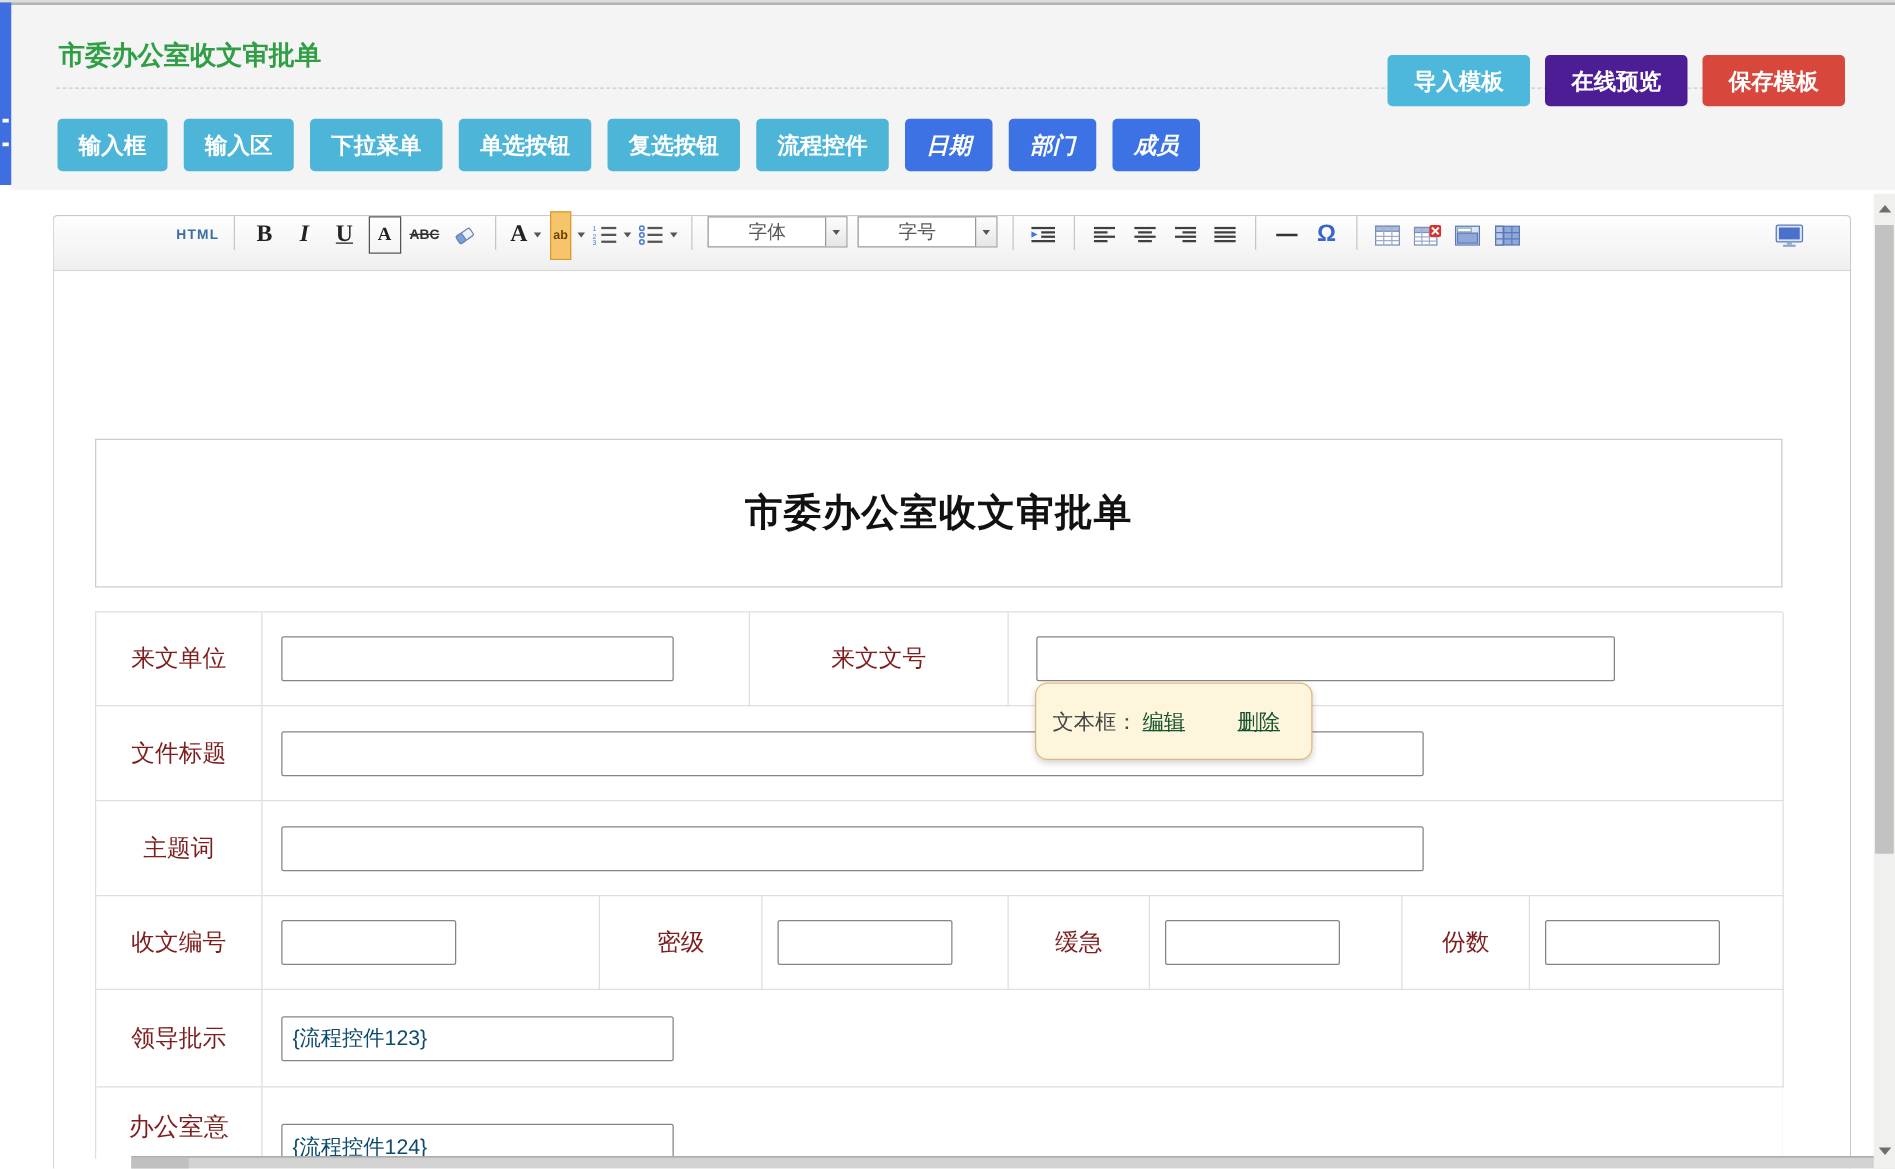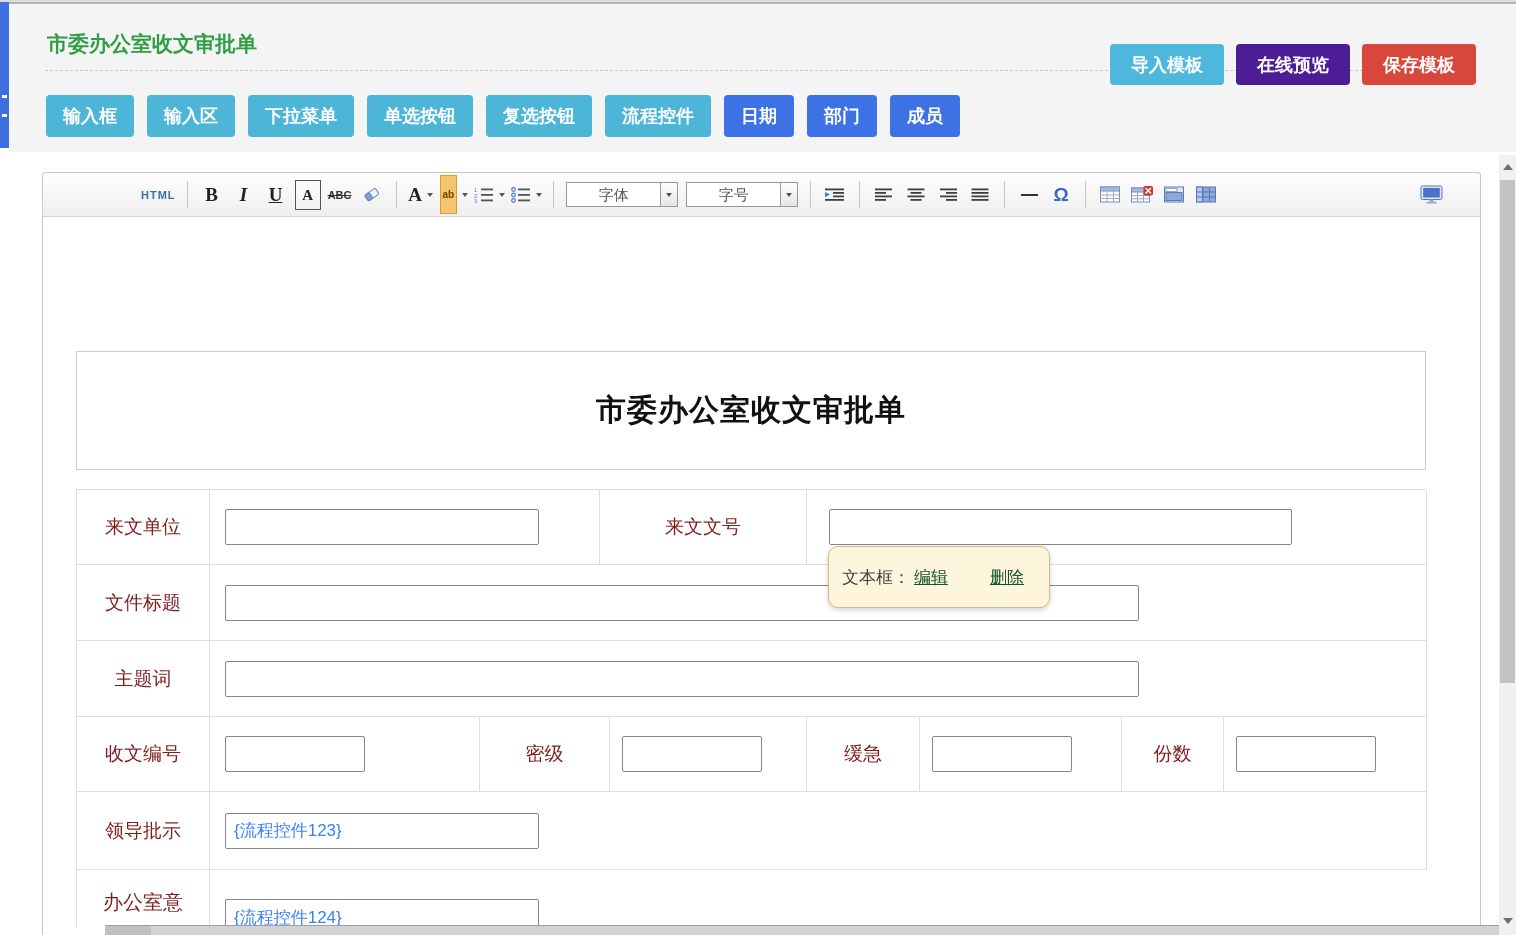--- a/index.html
+++ b/index.html
@@ -23,27 +23,27 @@
   .actions { position:absolute; top:20px; right:40px; display:flex; gap:12px; }
   .abtn { height:41px; padding:0 21px; border:none; border-radius:4px; color:#fff;
     font-size:18px; font-weight:bold; cursor:pointer; font-family:inherit;margin-top:20px; }
   .abtn.import { background:#4db8dc; }
   .abtn.preview { background:#4c1d95; }
   .abtn.save { background:#d8473c; }
   .widgets { position:absolute; top:91px; left:37px; display:flex; gap:13px; }
   .wbtn { height:42px; padding:0 17px; border:none; border-radius:4px; color:#fff;
     font-size:18px; font-weight:bold; cursor:pointer; font-family:inherit; }
   .wbtn.light { background:#4db5d8; }
-  .wbtn.dark { background:#3c72e4; }
+  .wbtn.dark { background:#3c72e4;font-style:italic; }
 
   
   .editor { position:absolute; left:42px; top:172px; width:1439px; height:763px;
     background:#fff; border:1px solid #c9c9c9; border-bottom:none; border-radius:4px 4px 0 0; }
   .toolbar { height:44px; border-bottom:1px solid #d5d5d5; border-radius:4px 4px 0 0;
-    background:linear-gradient(#fefefe,#efefef); display:flex; align-items:center;
+    background:linear-gradient(#fefefe,#efefef); display:flex; align-items:flex-start;
     padding-left:95px; }
   .titem { height:30px; min-width:26px; display:flex; align-items:center; justify-content:center;
     margin:0 3px; color:#333; cursor:pointer; }
   .tsep { width:1px; height:27px; background:#c6c6c6; margin:0 8px; }
   .t-html { font-size:11px; font-weight:bold; color:#3a6ea5; letter-spacing:1px; }
   .t-serif { font-family:"Liberation Serif","DejaVu Serif",serif; font-size:19px; font-weight:bold; color:#222; }
   .t-italic { font-style:italic; font-weight:bold; }
   .t-under { text-decoration:underline; }
   .t-boxA { border:1px solid #555; font-size:15px; padding:0 3px; line-height:18px; }
   .t-strike { font-size:11px; font-weight:bold; text-decoration:line-through; }
@@ -77,21 +77,21 @@
     display:flex; align-items:center; }
   .cell.label { justify-content:center; font-size:19px; color:#7f1d1d; text-align:center;
     padding:0 20px; }
   .cell.ic { padding-left:15px; }
   .cell.ic.pad22 { padding-left:22px; }
   .cell.ic.pad12 { padding-left:12px; }
   .r6 .cell.label { align-items:flex-start; padding-top:14px; line-height:36px; font-size:20px;
     flex-wrap:wrap; }
   .r6 .cell.ic { align-items:flex-start; padding-top:29px; }
   .fin { height:36px; border:1px solid #858585; border-radius:2px; background:#fff;
-    font-size:17px; color:#3b82f6; padding:0 8px; font-family:inherit; }
+    font-size:17px; color:#0c4a6e; padding:0 8px; font-family:inherit; }
   .w314 { width:314px; } .w463 { width:463px; } .w914 { width:914px; } .w140 { width:140px; }
 
   
   .tooltip { position:absolute; left:828px; top:546px; width:222px; height:62px; z-index:20;
     background:#fdf5dc; border:1px solid #dfb87e; border-radius:10px;
     box-shadow:0 2px 5px rgba(0,0,0,.18); display:flex; align-items:center; padding:0 13px; }
   .tooltip .tlabel { font-size:17px; color:#444; }
   .tooltip a { font-size:17px; color:#14532d; text-decoration:underline; cursor:pointer; }
   .tooltip .edit { margin-left:4px; }
   .tooltip .del { margin-left:42px; }

